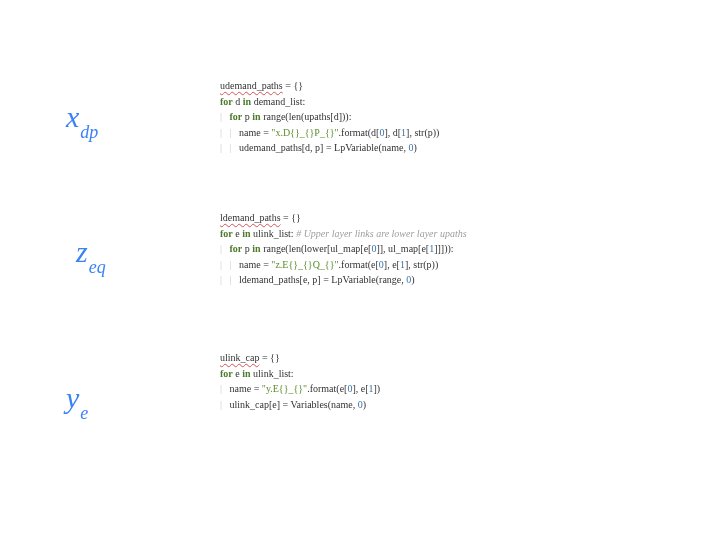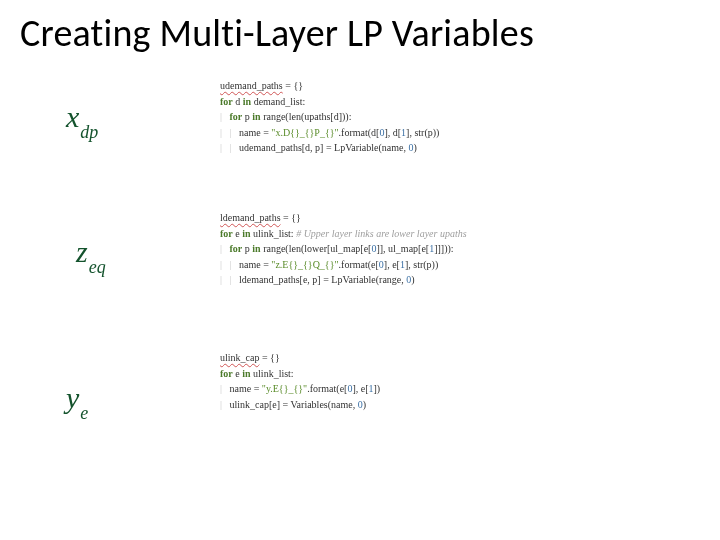--- a/index.html
+++ b/index.html
@@ -25,21 +25,21 @@
     font-size: 38px;
     font-weight: 400;
     color: #000;
     letter-spacing: 0.2px;
   }
   .var-label {
     position: absolute;
     font-family: 'Times New Roman', Times, serif;
     font-size: 30px;
     font-style: italic;
-    color: #14532d;
+    color: #3b82f6;
   }
   .var-label .sub {
     font-size: 18px;
     font-style: italic;
     vertical-align: sub;
     position: relative;
     top: 4px;
     left: 1px;
   }
   .code-block {
@@ -69,21 +69,20 @@
 
   .code1 { top: 78px;  left: 220px; }
   .code2 { top: 210px; left: 220px; }
   .code3 { top: 350px; left: 220px; }
 </style>
 </head>
 <body>
 
 <div class="slide">
 
-  <div class="title">Creating Multi-Layer LP Variables</div>
 
   <div class="var-label v1-label">
     <span>x</span><span class="sub">dp</span>
   </div>
   <div class="var-label v2-label">
     <span>z</span><span class="sub">eq</span>
   </div>
   <div class="var-label v3-label">
     <span>y</span><span class="sub">e</span>
   </div>

